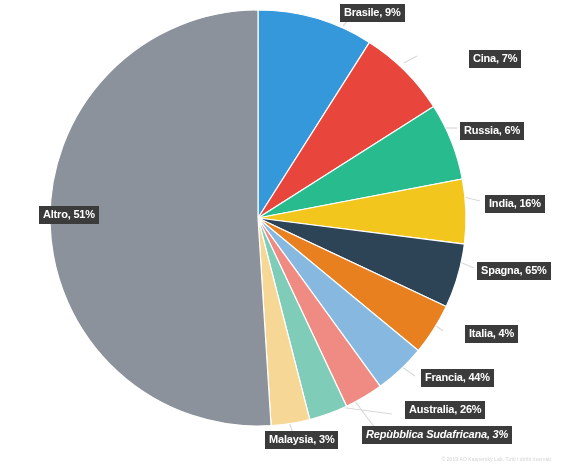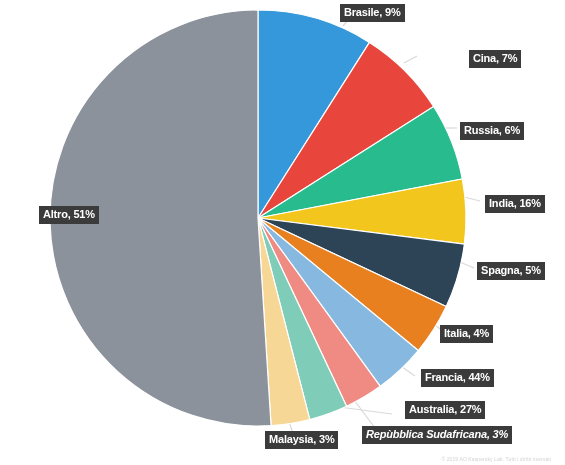--- a/index.html
+++ b/index.html
@@ -83,27 +83,27 @@
   </svg>
 
   <div class="pie-label" style="left:340px; top:4px;">Brasile, 9%</div>
 
   <div class="pie-label" style="left:421px; top:50px;margin-left:48px;">Cina, 7%</div>
 
   <div class="pie-label" style="left:460px; top:122px;">Russia, 6%</div>
 
   <div class="pie-label" style="left:485px; top:195px;">India, 16%</div>
 
-  <div class="pie-label" style="left:477px; top:262px;">Spagna, 5%</div>
+  <div class="pie-label" style="left:477px; top:262px;">Spagna, 65%</div>
 
-  <div class="pie-label" style="left:440px; top:325px;">Italia, 4%</div>
+  <div class="pie-label" style="left:465px; top:325px;">Italia, 4%</div>
 
   <div class="pie-label" style="left:421px; top:369px;">Francia, 44%</div>
 
-  <div class="pie-label" style="left:405px; top:401px;">Australia, 27%</div>
+  <div class="pie-label" style="left:405px; top:401px;">Australia, 26%</div>
 
   <div class="pie-label" style="left:362px; top:426px;font-style:italic;">Repùbblica Sudafricana, 3%</div>
 
   <div class="pie-label" style="left:265px; top:431px;">Malaysia, 3%</div>
 
   <div class="pie-label" style="left:7px; top:206px;margin-left:32px;">Altro, 51%</div>
 
   <div class="copyright">© 2019 AO Kaspersky Lab. Tutti i diritti riservati</div>
 
 </div>

